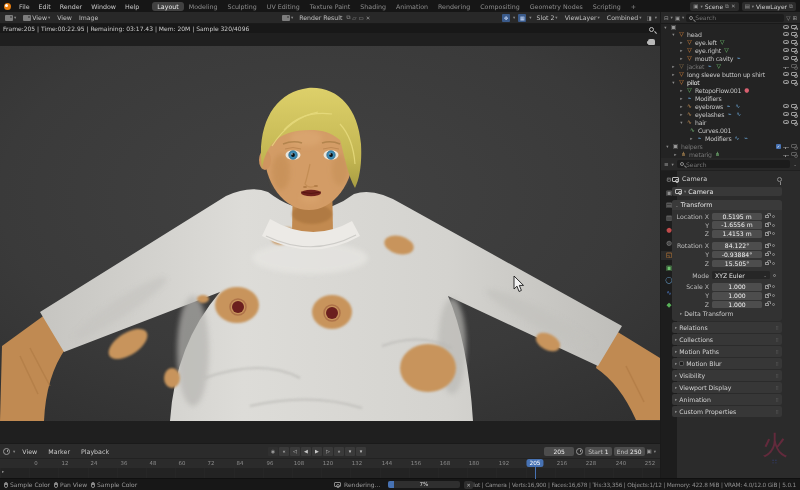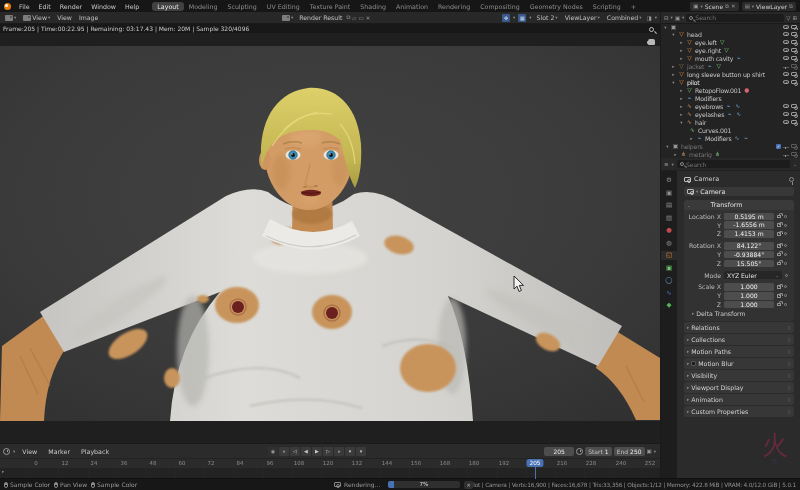--- a/index.html
+++ b/index.html
@@ -75,30 +75,30 @@
   .icon-cam.off{border-color:#5c5c5c}.icon-cam.off:after{border-color:#5c5c5c}
   .ckbox{width:5px;height:5px;background:#4772b3;border-radius:1px;flex:none;color:#fff;font-size:4px;line-height:5px;text-align:center}
 
   
   #properties{position:absolute;left:660px;top:158px;width:140px;height:320px;background:#2b2b2b;border-left:1px solid #1a1a1a}
   #props-header{height:13px;background:#282828;display:flex;align-items:center;gap:3px;padding:0 3px;border-bottom:1px solid #202020}
   #props-tabs{position:absolute;left:0;top:13px;width:16px;height:307px;background:#1d1d1d;
               display:flex;flex-direction:column;align-items:center;padding-top:5px;gap:3.5px}
   .ptab{width:100%;text-align:center;font-size:6.5px;line-height:9px;color:#909090}
   .ptab.active{background:#2b2b2b;color:#e8913a}
-  #props-content{position:absolute;left:16px;top:13px;width:124px;height:307px;padding:3px 7px;overflow:hidden}
+  #props-content{position:absolute;left:4px;top:13px;width:124px;height:307px;padding:3px 7px;overflow:hidden}
   .crumb{display:flex;align-items:center;gap:3px;height:10px;color:#cccccc;font-size:6.4px}
   .pin{width:5px;height:5px;border:1px solid #8a8a8a;border-radius:50%;margin-left:auto;position:relative}
   .pin:after{content:"";position:absolute;left:2px;top:4px;width:1px;height:3px;background:#8a8a8a}
   .objfield{display:flex;align-items:center;gap:2px;height:9px;background:#383838;border-radius:2px;
             margin-top:3px;padding:0 3px;color:#e2e2e2;font-size:6.4px}
   .icon-cam2{width:7px;height:5px;border:1px solid #bdbdbd;border-radius:1px;position:relative;flex:none}
   .icon-cam2:after{content:"";position:absolute;left:2px;top:1px;width:2px;height:2px;border-radius:50%;border:0.8px solid #bdbdbd}
   .panel{background:#323232;border-radius:3px;margin-top:4px;overflow:hidden}
-  .panel-h{height:10px;display:flex;align-items:center;gap:20px;background:#3a3a3a;padding:0 3px;font-size:6.4px;color:#e0e0e0}
+  .panel-h{height:10px;display:flex;align-items:center;gap:2px;background:#3a3a3a;padding:0 3px;font-size:6.4px;color:#e0e0e0}
   .panel-b{padding:2px 2px 3px 0}
   .trow{display:flex;align-items:center;height:8.8px}
   .tlabel{width:40px;text-align:right;padding-right:3px;color:#bdbdbd;font-size:6.2px;flex:none;white-space:nowrap}
   .tfield{width:50px;height:7.5px;background:#4d4d4d;border-radius:1.5px;color:#f2f2f2;font-size:6.1px;
           text-align:center;line-height:7.5px;flex:none}
   .tdrop{width:58px;height:7.5px;background:#262626;border-radius:1.5px;color:#e6e6e6;font-size:6.1px;
          display:flex;align-items:center;padding:0 3px;flex:none}
   .tdrop .car{margin-left:auto}
   .lock{width:4px;height:3.5px;border:1px solid #939393;border-radius:0.5px;margin-left:3px;position:relative;flex:none}
   .lock:before{content:"";position:absolute;left:0.5px;top:-2.5px;width:2px;height:2px;border:1px solid #939393;border-bottom:none;border-radius:2px 2px 0 0}

